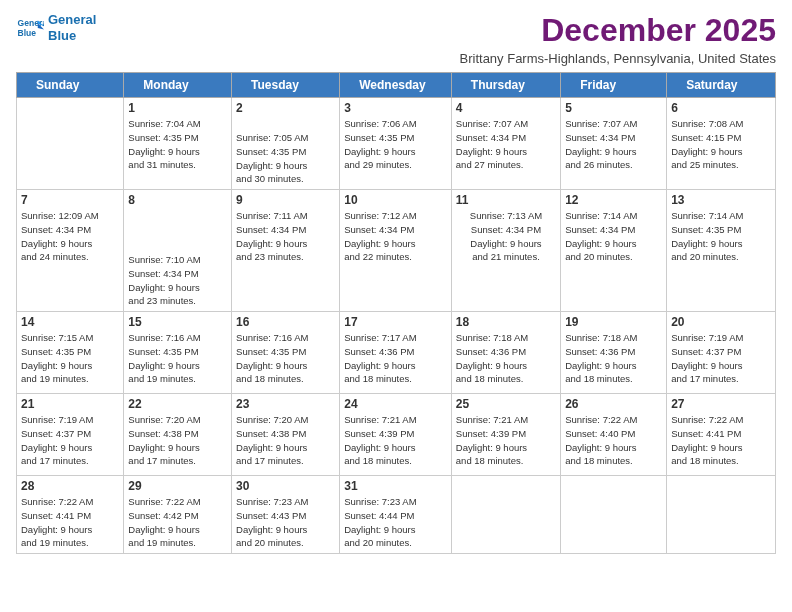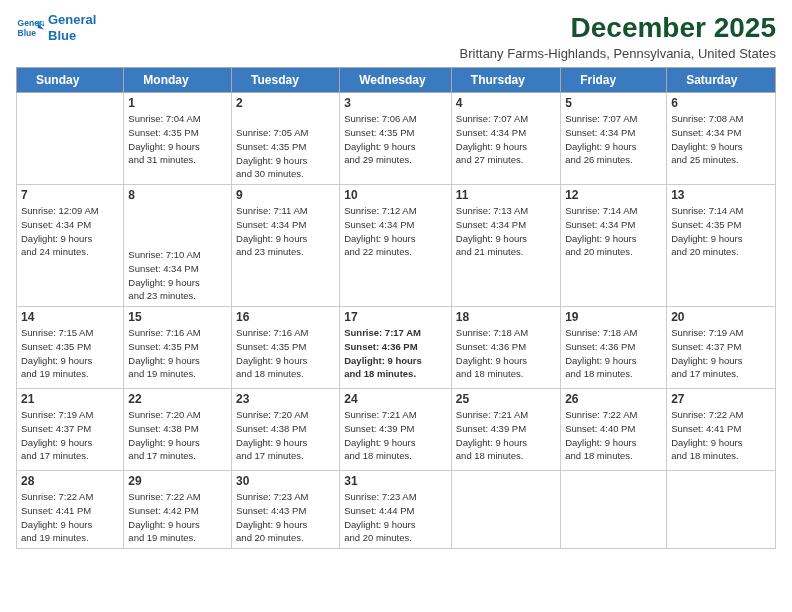--- a/index.html
+++ b/index.html
@@ -35,23 +35,23 @@
     }
     .logo-text span { color: #1a6faf; }
     .logo-icon {
       width: 28px;
       height: 28px;
     }
     .title-block {
       text-align: right;
     }
     .main-title {
-      font-size: 28px;
+      font-size: 32px;
       font-weight: bold;
-      color: #14532d;
+      color: #701a75;
     }
     .subtitle {
       font-size: 13px;
       color: #444;
       margin-top: 2px;
     }
     .calendar {
       width: 100%;
       border-collapse: collapse;
       margin-top: 6px;
@@ -165,21 +165,21 @@
           <td>
             <div class="day-num">5</div>
             <div class="day-info" style="white-space: pre-line;">Sunrise: 7:07 AM
 Sunset: 4:34 PM
 Daylight: 9 hours
 and 26 minutes.</div>
           </td>
           <td>
             <div class="day-num">6</div>
             <div class="day-info" style="white-space: pre-line;">Sunrise: 7:08 AM
-Sunset: 4:34 PM
+Sunset: 4:15 PM
 Daylight: 9 hours
 and 25 minutes.</div>
           </td>
         </tr>
         <tr class="week-row">
           <td>
             <div class="day-num">7</div>
             <div class="day-info" style="white-space: pre-line;">Sunrise: 12:09 AM
 Sunset: 4:34 PM
 Daylight: 9 hours
@@ -201,21 +201,21 @@
           </td>
           <td>
             <div class="day-num">10</div>
             <div class="day-info" style="white-space: pre-line;">Sunrise: 7:12 AM
 Sunset: 4:34 PM
 Daylight: 9 hours
 and 22 minutes.</div>
           </td>
           <td>
             <div class="day-num">11</div>
-            <div class="day-info" style="white-space: pre-line;">Sunrise: 7:13 AM
+            <div class="day-info" style="white-space: pre-line; text-align: center;">Sunrise: 7:13 AM
 Sunset: 4:34 PM
 Daylight: 9 hours
 and 21 minutes.</div>
           </td>
           <td>
             <div class="day-num">12</div>
             <div class="day-info" style="white-space: pre-line;">Sunrise: 7:14 AM
 Sunset: 4:34 PM
 Daylight: 9 hours
 and 20 minutes.</div>
@@ -245,21 +245,21 @@
           </td>
           <td>
             <div class="day-num">16</div>
             <div class="day-info" style="white-space: pre-line;">Sunrise: 7:16 AM
 Sunset: 4:35 PM
 Daylight: 9 hours
 and 18 minutes.</div>
           </td>
           <td>
             <div class="day-num">17</div>
-            <div class="day-info" style="white-space: pre-line; font-weight: bold;">Sunrise: 7:17 AM
+            <div class="day-info" style="white-space: pre-line;">Sunrise: 7:17 AM
 Sunset: 4:36 PM
 Daylight: 9 hours
 and 18 minutes.</div>
           </td>
           <td>
             <div class="day-num">18</div>
             <div class="day-info" style="white-space: pre-line;">Sunrise: 7:18 AM
 Sunset: 4:36 PM
 Daylight: 9 hours
 and 18 minutes.</div>

